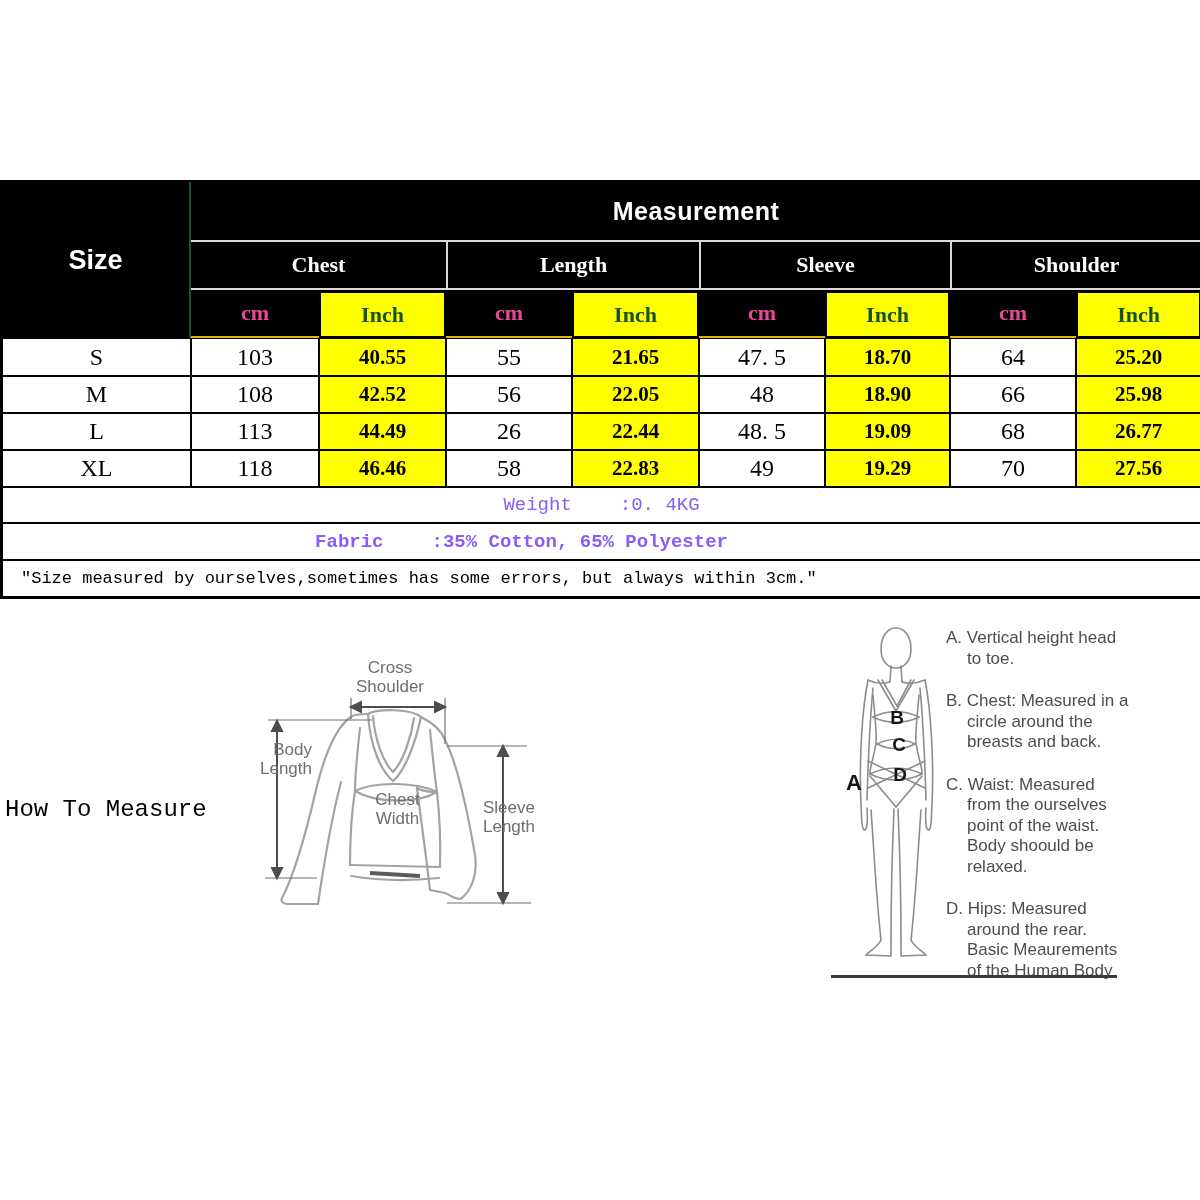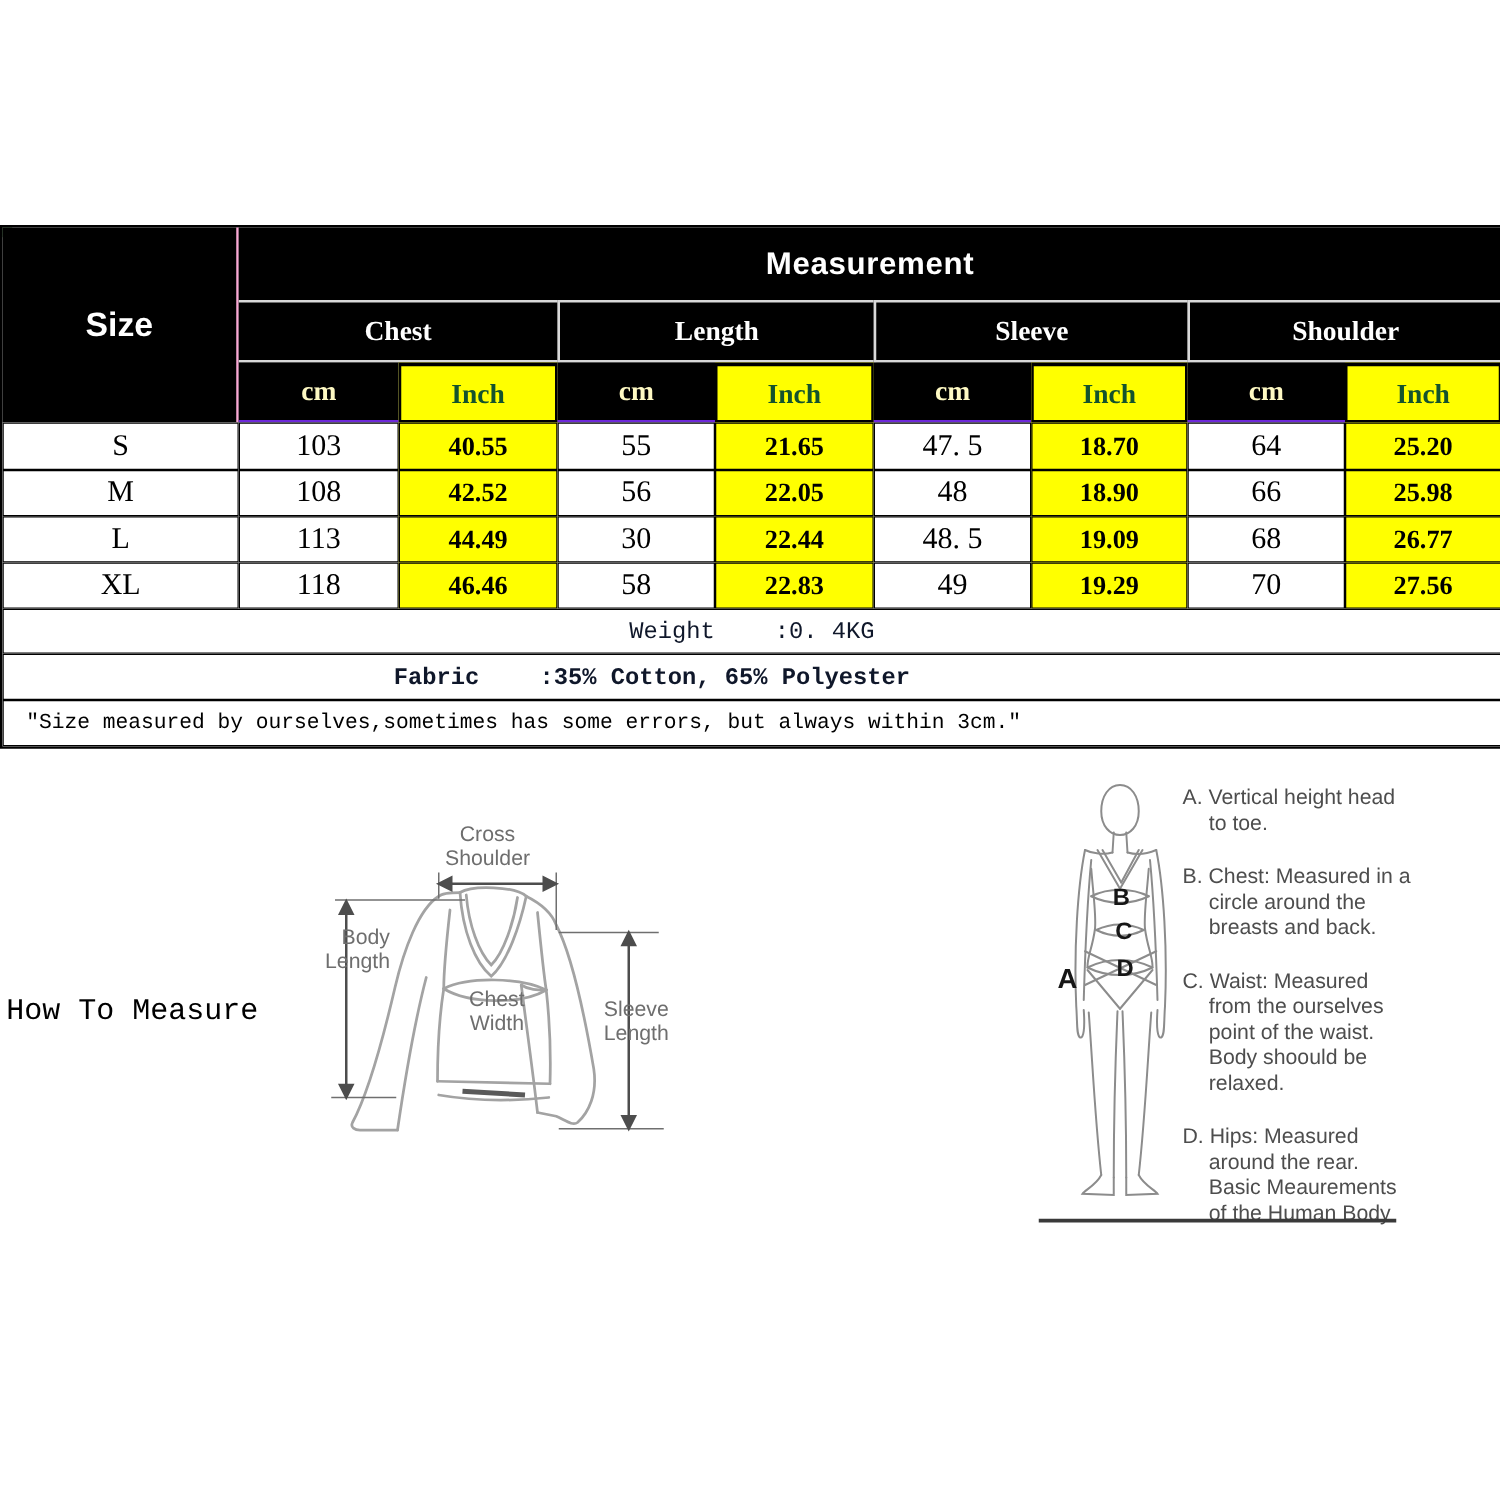--- a/index.html
+++ b/index.html
@@ -10,33 +10,33 @@
   
   #corner-mark{left:2px;top:182px;width:0;height:0;
     border-left:8px solid #2f8f2f;border-bottom:8px solid transparent;}
 
   
   #size-table{left:0;top:180px;}
   table{border-collapse:separate;border-spacing:0;table-layout:fixed;width:1199px;
         border:2px solid #000;}
   td{box-sizing:border-box;text-align:center;vertical-align:middle;padding:0;overflow:hidden;}
   .hdr{background:#000;color:#fff;}
-  .corner{font:700 27px "Liberation Sans",sans-serif;border-right:2px solid #f9a8d4;}
+  .corner{font:700 27px "Liberation Sans",sans-serif;border-right:2px solid #14532d;}
   .title{font:700 25px "Liberation Sans",sans-serif;letter-spacing:.5px;}
   .group{font:700 22px "Liberation Serif",serif;border-bottom:2px solid #d9d9d9;border-top:2px solid #d9d9d9;}
   .group + .group{border-left:2px solid #d9d9d9;}
   .unit{font:700 22px "Liberation Serif",serif;}
-  .unit-cm{background:#000;color:#fef9c3;border-bottom:2px solid #6d28d9;}
+  .unit-cm{background:#000;color:#ec4899;border-bottom:2px solid #eab308;}
   .unit-in{background:#ffff00;color:#14532d;border-top:3px solid #000;border-bottom:2px solid #000;border-left:2px solid #000;border-right:2px solid #000;}
   .d{background:#fff;border:1px solid #000;font:400 24px "Liberation Serif",serif;color:#000;}
   .d-in{background:#ffff00;font:700 21px "Liberation Serif",serif;}
   .r-title{height:58px;}.r-group{height:50px;}.r-units{height:48px;}
   .r-data{height:37px;}.r-s{height:38px;}
   .r-info{height:37px;}.r-weight{height:36px;}
-  .info-cell{background:#fff;border:1px solid #000;font:400 19px "Liberation Mono",monospace;color:#0f172a;}
+  .info-cell{background:#fff;border:1px solid #000;font:400 19px "Liberation Mono",monospace;color:#8b5cf6;}
   .info-inner{display:inline-block;}
   .info-val{margin-left:48px;}
   #fabric-inner{position:relative;left:-80px;font-weight:bold;}
   .note-cell{background:#fff;border:1px solid #000;font:400 17px "Liberation Mono",monospace;
              text-align:left;padding-left:18px;color:#000;margin-top:46px;}
 
   
   #how-to-measure{left:5px;top:796px;font:400 24px "Liberation Mono",monospace;color:#000;}
 
   #shirt-wrap{left:240px;top:640px;width:345px;height:330px;}
@@ -116,21 +116,21 @@
     <td class="d d-in">22.05</td>
     <td class="d">48</td>
     <td class="d d-in">18.90</td>
     <td class="d">66</td>
     <td class="d d-in">25.98</td>
   </tr>
   <tr class="r-data">
     <td class="d">L</td>
     <td class="d">113</td>
     <td class="d d-in">44.49</td>
-    <td class="d">30</td>
+    <td class="d">26</td>
     <td class="d d-in">22.44</td>
     <td class="d">48. 5</td>
     <td class="d d-in">19.09</td>
     <td class="d">68</td>
     <td class="d d-in">26.77</td>
   </tr>
   <tr class="r-data">
     <td class="d">XL</td>
     <td class="d">118</td>
     <td class="d d-in">46.46</td>

